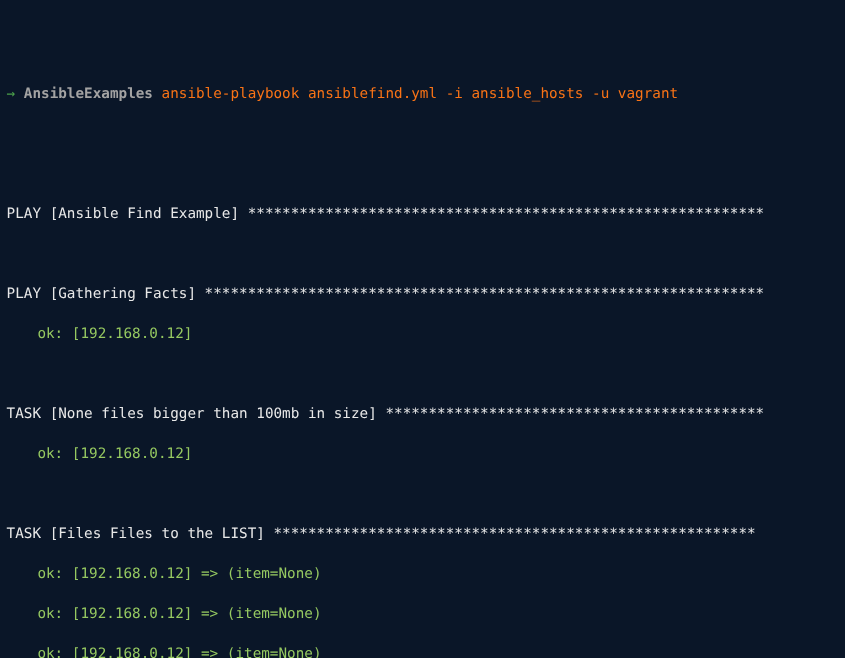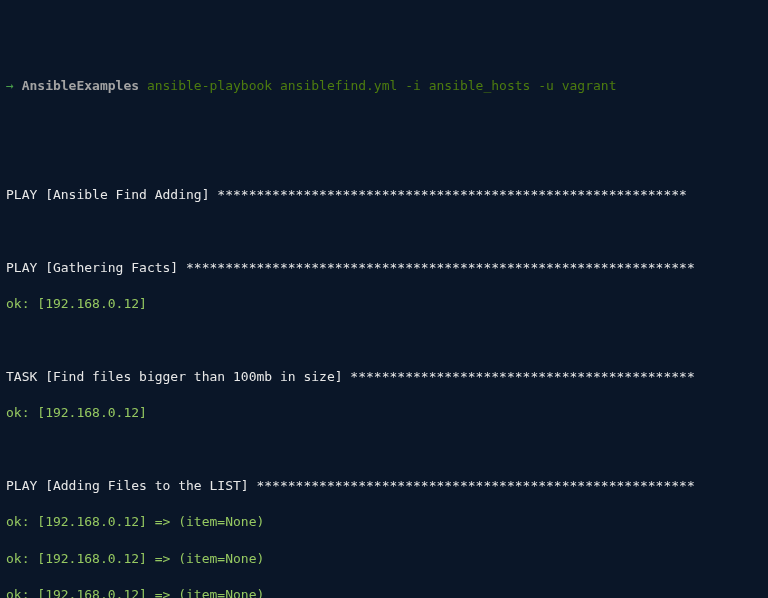--- a/index.html
+++ b/index.html
@@ -20,49 +20,50 @@
       overflow: hidden;
     }
     .prompt-arrow {
       color: #4a9e4a;
     }
     .prompt-dir {
       color: #a3a3a3;
       font-weight: bold;
     }
     .cmd {
-      color: #4d7c0f;
+      color: #f97316;
     }
     .green {
       color: #96c961;
+      margin-left: 28px;
     }
     .white {
       color: #e8e8e8;
     }
     .line {
       display: block;
     }
   </style>
 </head>
 <body>
 
 
 
 <span class="line"><span class="prompt-arrow">→ </span><span class="prompt-dir">AnsibleExamples</span><span class="cmd"> ansible-playbook ansiblefind.yml -i ansible_hosts -u vagrant</span></span>
 <span class="line"> </span>
 <span class="line"> </span>
-<span class="line white">PLAY [Ansible Find Adding] ************************************************************</span>
+<span class="line white">PLAY [Ansible Find Example] ************************************************************</span>
 <span class="line"> </span>
 <span class="line white">PLAY [Gathering Facts] *****************************************************************</span>
 <span class="line green">ok: [192.168.0.12]</span>
 <span class="line"> </span>
-<span class="line white">TASK [Find files bigger than 100mb in size] ********************************************</span>
+<span class="line white">TASK [None files bigger than 100mb in size] ********************************************</span>
 <span class="line green">ok: [192.168.0.12]</span>
 <span class="line"> </span>
-<span class="line white">PLAY [Adding Files to the LIST] ********************************************************</span>
+<span class="line white">TASK [Files Files to the LIST] ********************************************************</span>
 <span class="line green">ok: [192.168.0.12] =&gt; (item=None)</span>
 <span class="line green">ok: [192.168.0.12] =&gt; (item=None)</span>
 <span class="line green">ok: [192.168.0.12] =&gt; (item=None)</span>
 
 
 
 
 
 
 

